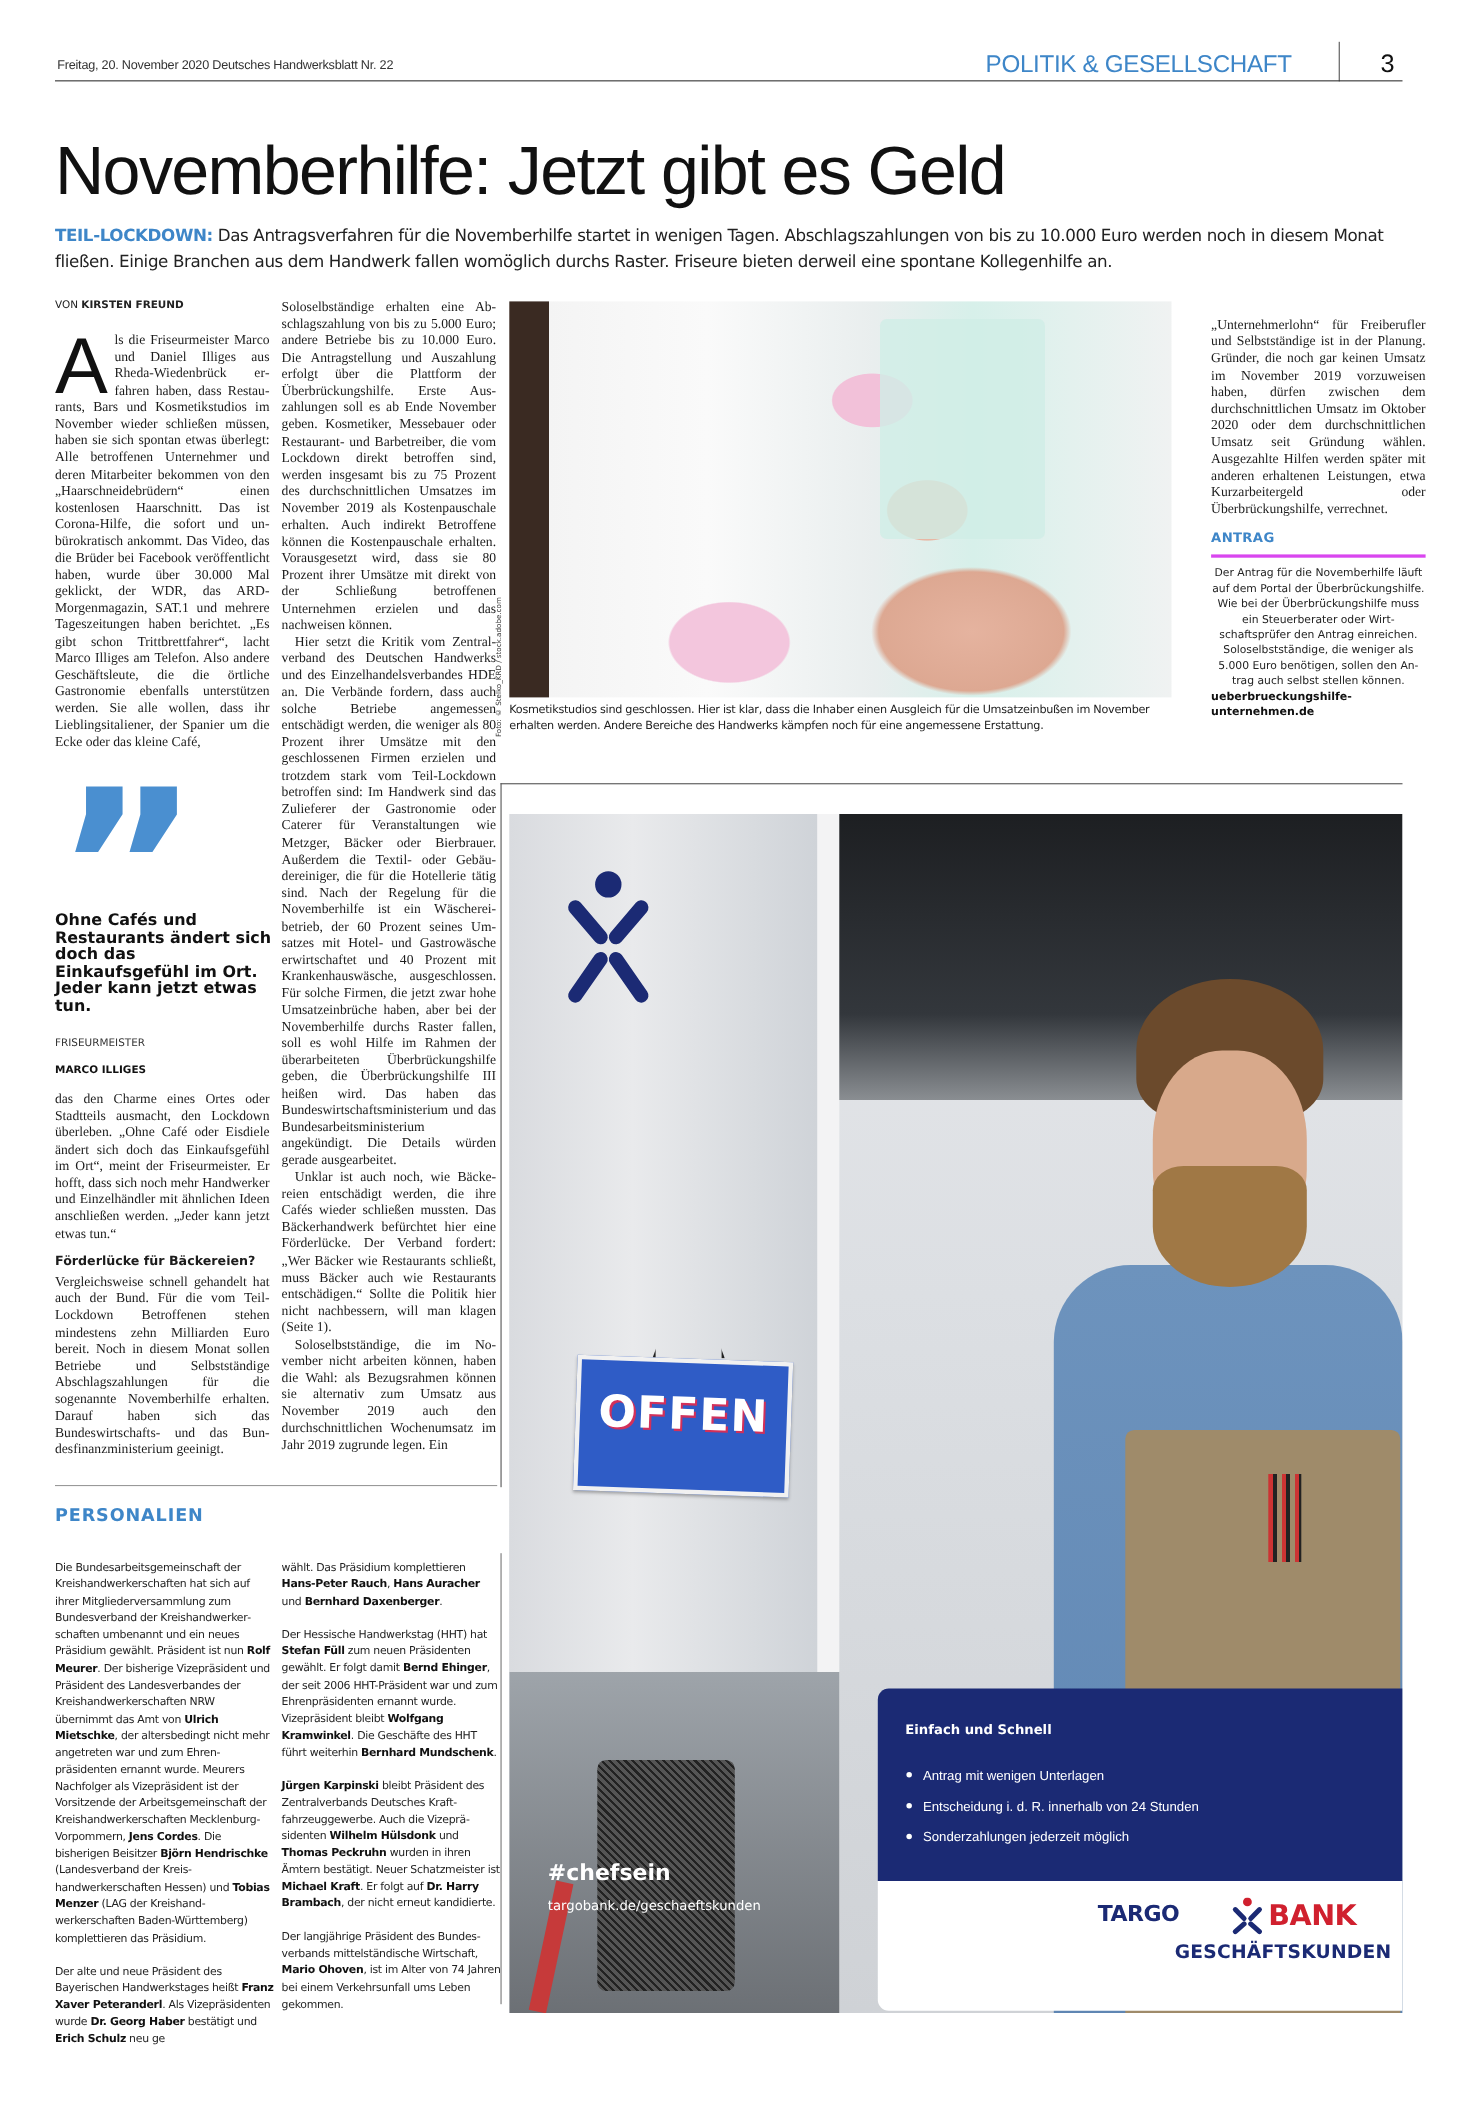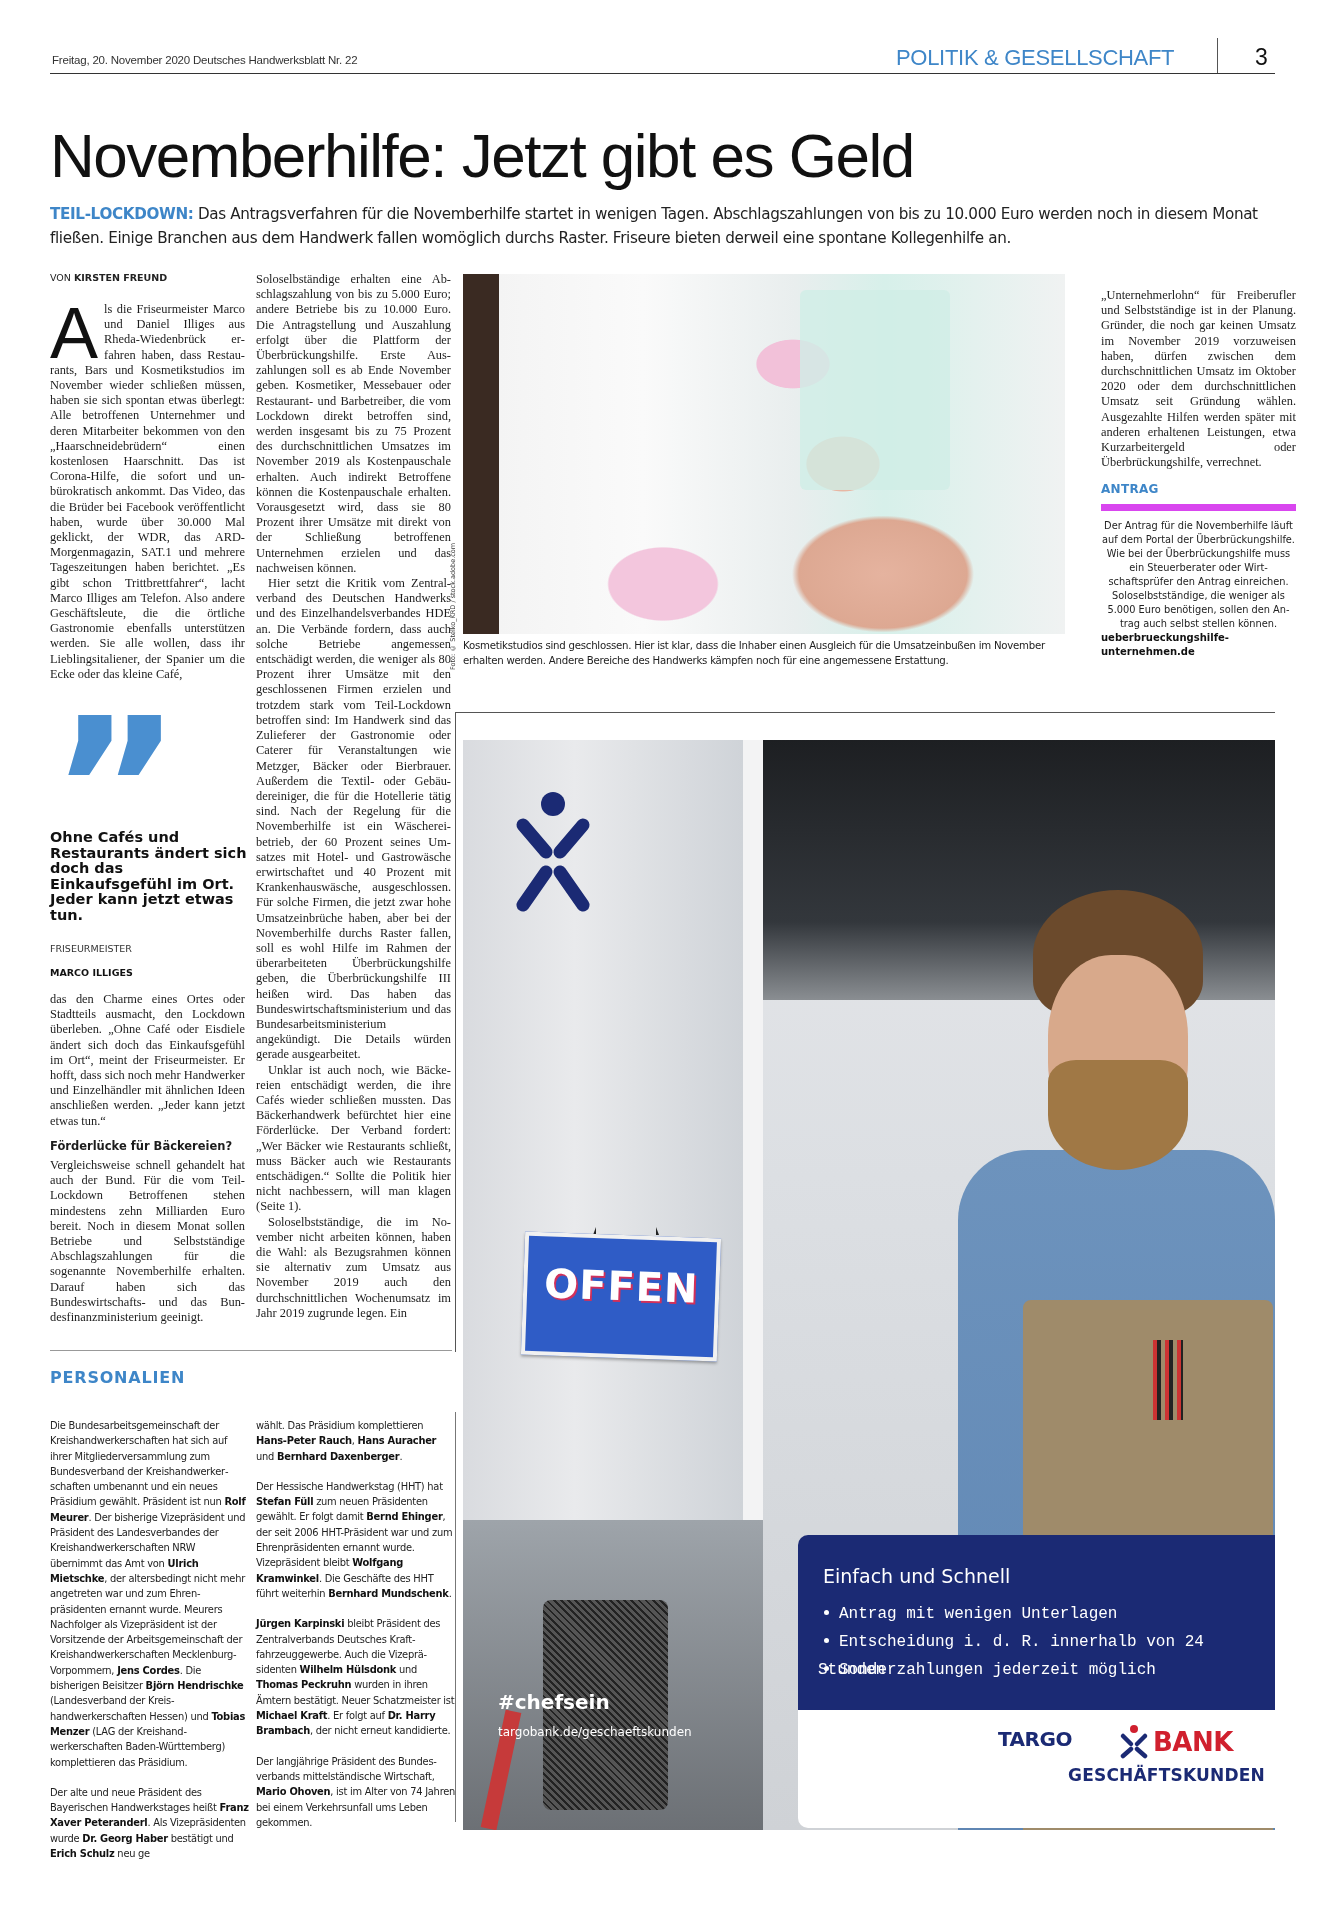--- a/index.html
+++ b/index.html
@@ -45,21 +45,21 @@
       radial-gradient(ellipse 140px 90px at 420px 300px, #e5b39f 0%, #dda892 60%, transparent 65%),
       radial-gradient(ellipse 60px 40px at 330px 90px, #f2c1d9 0%, #f2c1d9 60%, transparent 62%),
       radial-gradient(ellipse 90px 60px at 200px 310px, #f3c6dd 0%, #f3c6dd 60%, transparent 62%),
       linear-gradient(90deg, #3a2a22 0%, #3a2a22 6%, #f4f4f4 6%, #fafafa 30%, #e9eeee 55%, #d7f0ea 70%, #f0f2f2 100%);
     overflow: hidden; }
   .photo-machine { left: 800px; top: 290px; width: 150px; height: 200px; background: #cfeee6; border-radius: 6px; opacity: 0.8; }
   .photo-credit { left: 449px; top: 540px; width: 12px; height: 130px; font-family: "DejaVu Sans", sans-serif; font-size: 6.5px; color: #333; writing-mode: vertical-rl; transform: rotate(180deg); white-space: nowrap; }
   .caption { left: 463px; top: 638px; width: 605px; font-family: "DejaVu Sans", sans-serif; font-size: 10.2px; line-height: 15px; color: #222; letter-spacing: -0.25px; }
 
   
-  .antrag-head { font-family: "DejaVu Sans", sans-serif; font-weight: bold; font-size: 12px; color: #3e86c8; margin-top: 12px; padding-bottom: 6px; border-bottom: 7px solid #d946ef; text-align: left; letter-spacing: 0.3px; }
+  .antrag-head { font-family: "DejaVu Sans", sans-serif; font-weight: bold; font-size: 12px; color: #3e86c8; margin-top: 12px; padding-bottom: 6px; border-bottom: 3px solid #d946ef; text-align: left; letter-spacing: 0.3px; }
   .antrag-body { font-family: "DejaVu Sans", sans-serif; font-size: 9.8px; line-height: 14px; color: #222; margin-top: 8px; text-align: center; }
   .antrag-link { font-family: "DejaVu Sans", sans-serif; font-weight: bold; font-size: 10px; line-height: 14px; color: #111; }
 
   
   .ad-topline { left: 455px; top: 712px; width: 820px; height: 1px; background: #555; }
   .c2-rightline { left: 455px; top: 712px; width: 1px; height: 640px; background: #555; }
 
   
   .ad { left: 463px; top: 740px; width: 812px; height: 1090px; overflow: hidden; background: linear-gradient(180deg, #e6e7ea 0%, #dcdfe3 40%, #cfd2d6 100%); }
   .ad-window { left: 0; top: 0; width: 280px; height: 1090px; background: linear-gradient(90deg, #d9dbdf 0%, #e9eaec 40%, #cfd3d8 100%); }
@@ -79,22 +79,22 @@
   .sign { left: 60px; top: 495px; width: 188px; height: 115px; background: #2f5cc6; border: 4px solid #f1f1f1; transform: rotate(2deg); box-shadow: 0 2px 3px rgba(0,0,0,0.3); }
   .sign-text { position: absolute; left: 0; right: 0; top: 24px; text-align: center; font-family: "DejaVu Sans", sans-serif; font-weight: bold; font-size: 40px; color: #fff; text-shadow: 2px 2px 0 #d2305a; letter-spacing: 1px; }
 
   .ad-bike { left: 0; top: 780px; width: 300px; height: 310px; background: linear-gradient(180deg, #9ea4aa 0%, #6c7075 100%); }
   .ad-basket { left: 80px; top: 860px; width: 125px; height: 210px; background: repeating-linear-gradient(45deg, #222 0 2px, #555 2px 5px); border-radius: 8px; }
   .ad-bike-frame { left: 30px; top: 970px; width: 16px; height: 120px; background: #c63a3a; transform: rotate(12deg); }
   .ad-hashtag { left: 35px; top: 950px; font-family: "DejaVu Sans", sans-serif; font-weight: bold; font-size: 20px; color: #fff; }
   .ad-url { left: 35px; top: 985px; font-family: "DejaVu Sans", sans-serif; font-size: 12px; color: #fff; }
 
   .ad-box { left: 335px; top: 795px; width: 477px; height: 175px; background: #1b2a74; border-radius: 10px 0 0 0; }
-  .ad-box-title { left: 360px; top: 825px; font-family: "DejaVu Sans", sans-serif; font-weight: normal; font-size: 19px; color: #fff; }
-  .ad-box-list { left: 355px; top: 860px; margin: 0; padding: 0; list-style: none; font-family: Liberation Mono, monospace; font-size: 16px; color: #fff; }
+  .ad-box-title { left: 360px; top: 825px; font-family: "DejaVu Sans", sans-serif; font-weight: bold; font-size: 12px; color: #fff; }
+  .ad-box-list { left: 355px; top: 860px; margin: 0; padding: 0; list-style: none; font-family: Liberation Sans, sans-serif; font-size: 12px; color: #fff; }
   .ad-box-list li { height: 28px; line-height: 28px; }
   .ad-box-list .dot { display: inline-block; width: 5px; height: 5px; background: #fff; border-radius: 50%; margin: 0 10px 2px 6px; vertical-align: middle; }
   .ad-brandbox { left: 335px; top: 970px; width: 477px; height: 118px; background: #fff; border-radius: 0 0 0 10px; }
   .brand-targo { left: 535px; top: 987px; font-family: "DejaVu Sans", sans-serif; font-weight: bold; font-size: 20px; color: #1b2a74; letter-spacing: -0.5px; }
   .brand-bank { left: 690px; top: 987px; font-family: "DejaVu Sans", sans-serif; font-weight: bold; font-size: 26px; color: #d0202e; letter-spacing: -0.5px; }
   .brand-mark { left: 655px; top: 985px; width: 32px; height: 34px; }
   .brand-sub { left: 605px; top: 1025px; font-family: "DejaVu Sans", sans-serif; font-weight: bold; font-size: 17px; color: #1b2a74; letter-spacing: 0.2px; }
 
   
   .pers-rule { left: 50px; top: 1350px; width: 402px; height: 1px; background: #999; }

